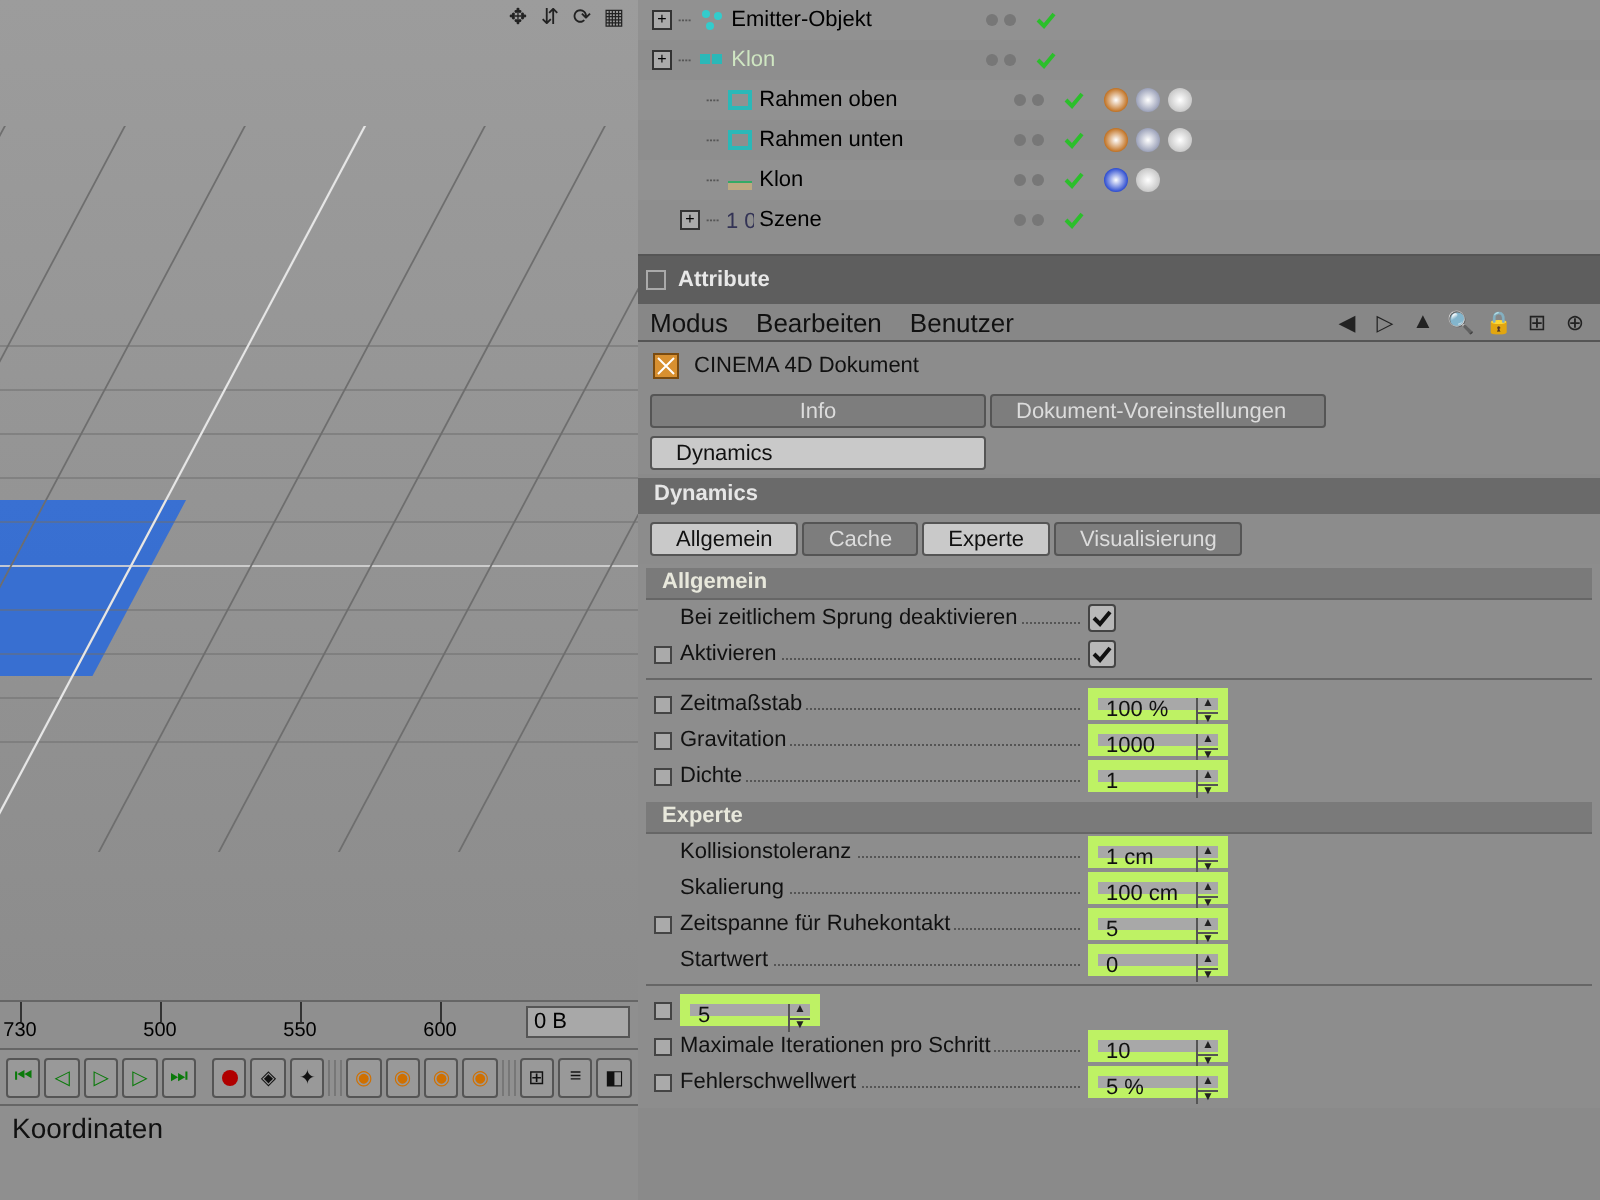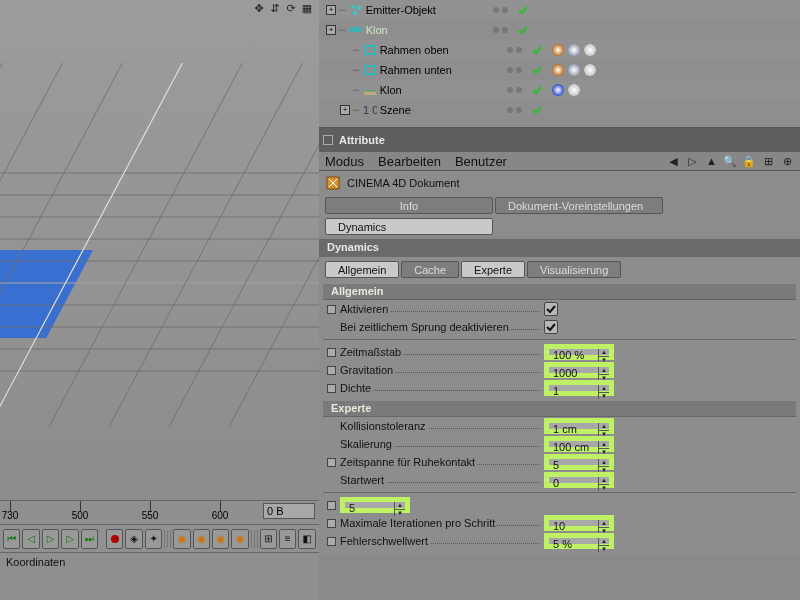--- a/index.html
+++ b/index.html
@@ -29,21 +29,21 @@
 
 #transport { position:absolute; left:0; top:524px; width:319px; height:28px; background:#909090; border-top:1px solid #666; display:flex; align-items:center; padding:2px 3px; gap:2px; }
 .tbtn { width:18px; height:20px; background:#999; border:1px solid #555; border-radius:2px; display:flex; align-items:center; justify-content:center; font-size:10px; color:#111; }
 .tbtn.play { color:#0a7a0a; }
 .tbtn.rec svg circle { fill:#b00000; }
 .tsep { width:4px; }
 #transport .grip { width:7px; background:repeating-linear-gradient(90deg,#777,#777 1px,transparent 1px,transparent 3px); height:18px; }
 
 
 #coords { position:absolute; left:0; top:552px; width:319px; height:48px; background:#8f8f8f; border-top:1px solid #666; padding:3px 6px; }
-#coords h4 { font-size:11px; font-weight:normal; color:#111; margin-bottom:4px; }
+#coords h4 { font-size:14px; font-weight:normal; color:#111; margin-bottom:4px; }
 #coords .row { display:flex; gap:60px; font-size:10px; color:#222; }
 
 
 #objmgr { height:128px; background:#8e8e8e; border-bottom:1px solid #555; overflow:hidden; }
 .orow { display:flex; align-items:center; height:20px; padding-left:4px; gap:3px; }
 .orow:nth-child(odd){ background:#919191; }
 .exp { width:10px; height:10px; border:1px solid #333; background:#aaa; font-size:8px; line-height:8px; text-align:center; color:#000; cursor:pointer; }
 .exp.empty { border:0; background:transparent; }
 .oicon { width:14px; height:14px; display:flex; align-items:center; justify-content:center; }
 .oname { flex:0 0 118px; font-size:11px; color:#000; }
@@ -476,37 +476,37 @@
         </div>
       <div class="tab">
           <span>Visualisierung</span>
         </div>
     </div>
 
     <div class="panel">
       <div class="subhdr">Allgemein</div>
       <div id="allg-rows">
           <div class="prow">
-            <div class="ck" style="visibility: visible;"></div>
-            <div class="plabel"><span>Aktivieren</span></div>
-            <div class="pcheck">
-              <svg>
-                <path d="M1 5 L4 8 L9 2" stroke="#111" stroke-width="2" fill="none"></path>
-              </svg>
-            </div>
-          </div>
-          <div class="prow">
             <div class="ck" style="visibility: hidden;"></div>
             <div class="plabel"><span>Bei zeitlichem Sprung deaktivieren</span></div>
             <div class="pcheck">
               <svg>
                 <path d="M1 5 L4 8 L9 2" stroke="#111" stroke-width="2" fill="none"></path>
               </svg>
             </div>
           </div>
+          <div class="prow">
+            <div class="ck" style="visibility: visible;"></div>
+            <div class="plabel"><span>Aktivieren</span></div>
+            <div class="pcheck">
+              <svg>
+                <path d="M1 5 L4 8 L9 2" stroke="#111" stroke-width="2" fill="none"></path>
+              </svg>
+            </div>
+          </div>
           <div class="hr"></div>
           <div class="prow">
             <div class="ck" style="visibility: visible;"></div>
             <div class="plabel"><span>Zeitmaßstab</span></div>
             <div class="pfield">
               <span>100 %</span>
               <div class="spin">
                 <div>▲</div>
                 <div>▼</div>
               </div>

